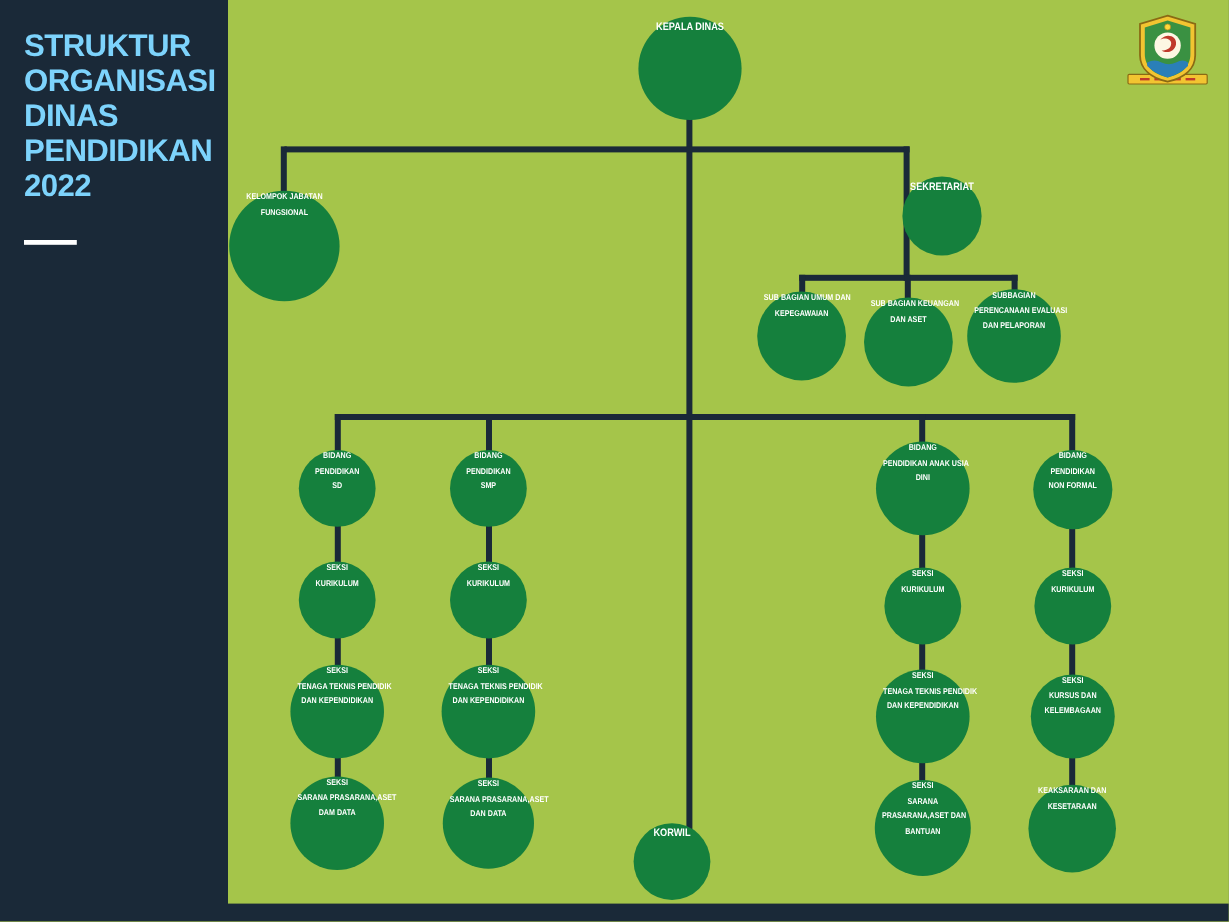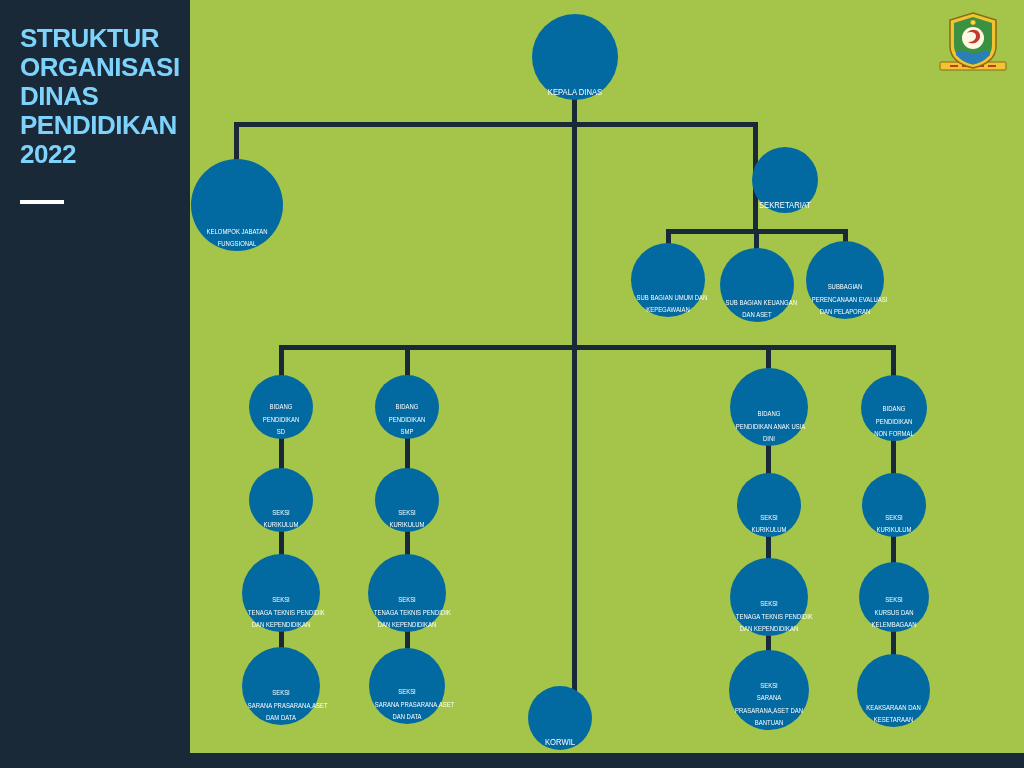--- a/index.html
+++ b/index.html
@@ -7,23 +7,23 @@
   .canvas { position:relative; width:1024px; height:768px; background:#a5c54a; overflow:hidden; }
 
   .sidebar { position:absolute; left:0; top:0; width:190px; height:768px; background:#1a2938; z-index:3; padding:24px 0 0 20px; }
   .title { color:#7dd3fc; font-size:26px; line-height:1.12; font-weight:bold; letter-spacing:-0.5px; text-transform:uppercase; }
   .rule { width:44px; height:4px; background:#ffffff; margin-top:30px; }
 
   .bottombar { position:absolute; left:190px; top:753px; width:834px; height:15px; background:#1a2938; z-index:3; }
 
   .line { position:absolute; background:#1a2938; z-index:1; }
 
-  .node { position:absolute; border-radius:50%; background:#0369a1; color:#ffffff;
-          display:flex; align-items:flex-end; justify-content:center; z-index:2;
-          font-weight:normal; font-size:7px; line-height:1.8; }
+  .node { position:absolute; border-radius:50%; background:#15803d; color:#ffffff;
+          display:flex; align-items:flex-start; justify-content:center; z-index:2;
+          font-weight:bold; font-size:7px; line-height:1.8; }
   .node > span { display:block; width:100%; text-align:center; white-space:nowrap;
                  transform:scaleX(0.85); transform-origin:center; }
   .node.lg { font-size:9px; }
 
   .logo { position:absolute; left:938px; top:10px; width:70px; height:66px; z-index:3; }
 </style>
 </head>
 <body>
 
 <div class="canvas">

